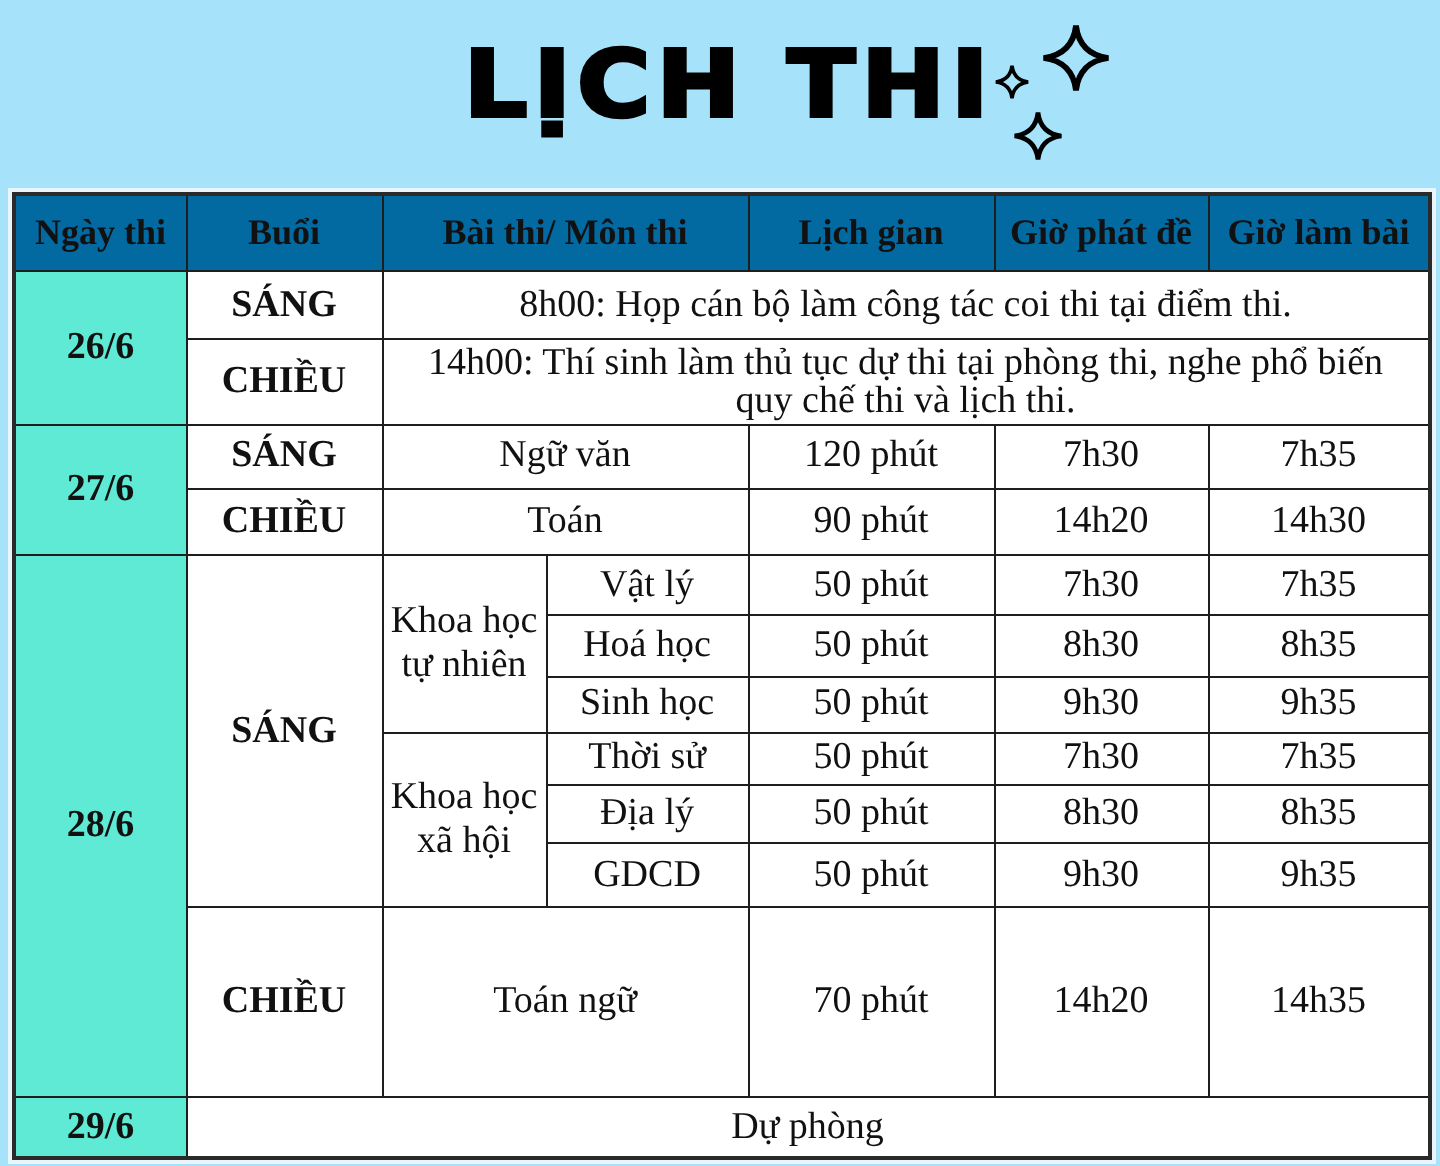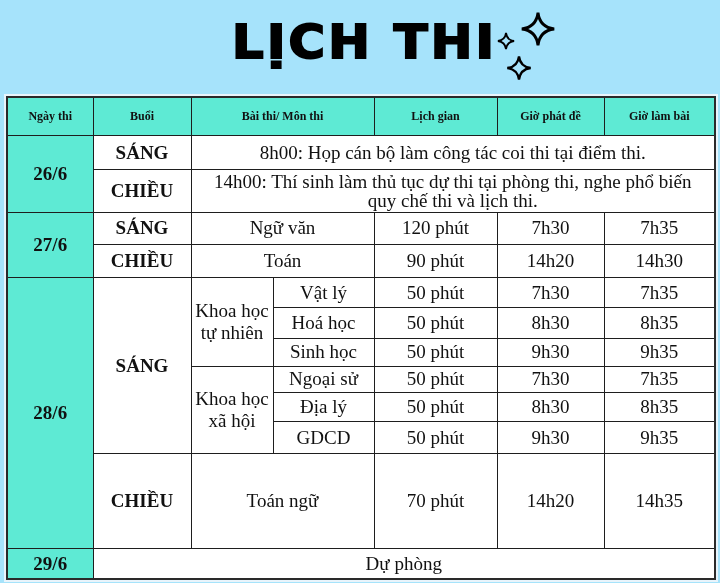--- a/index.html
+++ b/index.html
@@ -28,21 +28,21 @@
       background: #fff;
       border: 2px solid #2a2a2a;
       box-shadow: 0 0 0 2px #e9f4fb;
     }
     .schedule td, .schedule th {
       border: 1.5px solid #1e1e1e;
       text-align: center; vertical-align: middle;
       padding: 0; font-size: 19px; color: #111;
     }
     .schedule th {
-      background: #5eead4; font-weight: bold; font-size: 12px; height: 37px;
+      background: #0369a1; font-weight: bold; font-size: 18px; height: 37px;
     }
     .date-cell {
       background: #5eead4; font-weight: bold; font-size: 23px; color: #111;
     }
     .session {
       color: #2e75b6; font-weight: bold; font-size: 15.5px;
     }
     .wide-text { font-size: 15.5px; line-height: 19px; }
   </style>
 </head>
@@ -134,21 +134,21 @@
       <td>Sinh học</td>
       <td>50 phút</td>
       <td>9h30</td>
       <td>9h35</td>
     </tr>
     <tr style="height:26px">
       <td rowspan="3">
         <span>Khoa học</span><br>
         <span>xã hội</span>
       </td>
-      <td>Ngoại sử</td>
+      <td>Thời sử</td>
       <td>50 phút</td>
       <td>7h30</td>
       <td>7h35</td>
     </tr>
     <tr style="height:29px">
       <td>Địa lý</td>
       <td>50 phút</td>
       <td>8h30</td>
       <td>8h35</td>
     </tr>

